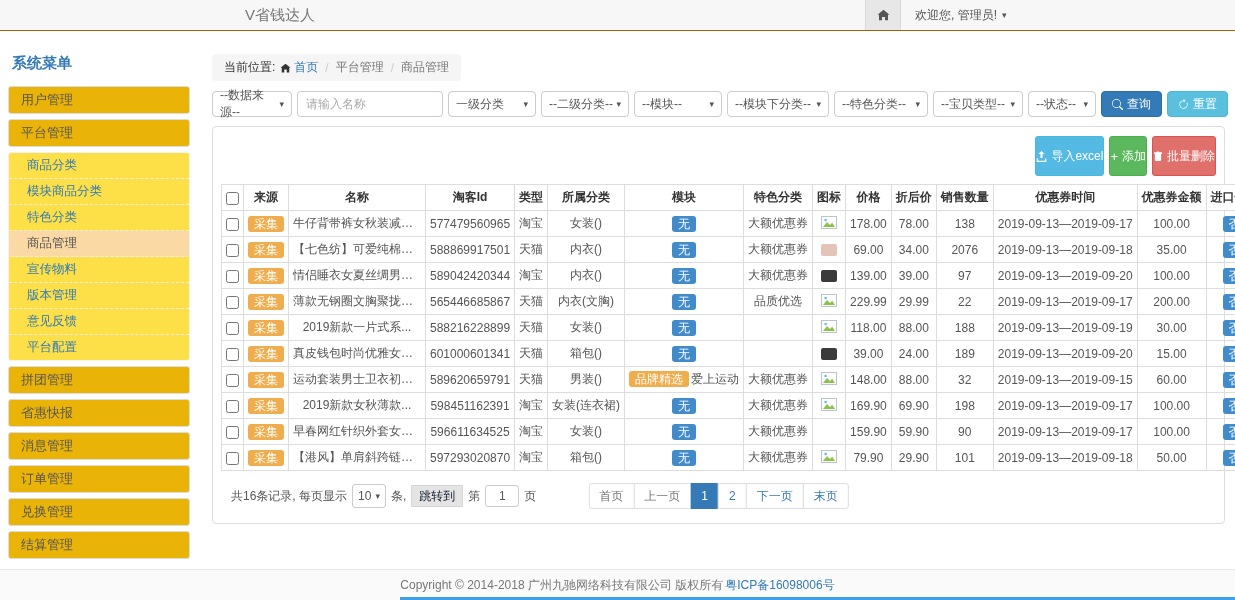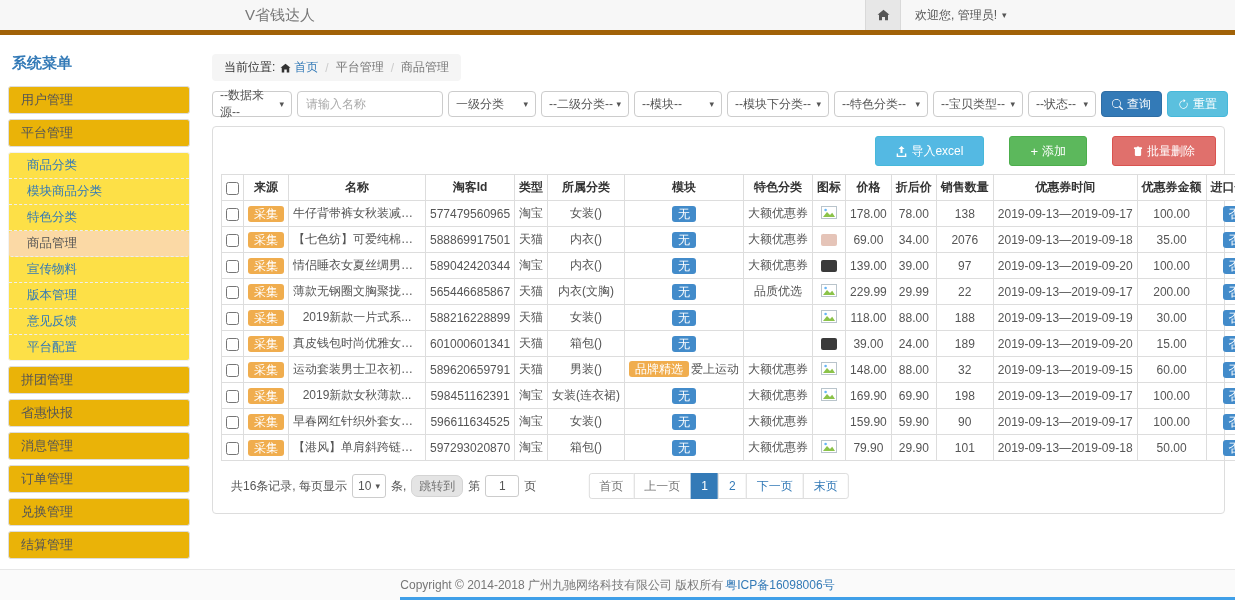--- a/index.html
+++ b/index.html
@@ -1,20 +1,20 @@
 <!DOCTYPE html>
 <html><head>
 <meta charset="utf-8">
 <style>
   html,body{margin:0;padding:0;}
   body{font-family:"Liberation Sans","DejaVu Sans",sans-serif;background:#fff;}
   .screen{position:relative;width:1235px;height:600px;overflow:hidden;background:#fff;font-size:12px;color:#555;}
 
   
-  .topbar{position:absolute;top:0;left:0;right:0;height:30px;background:#f7f7f7;border-bottom:5px solid #a16207;}
+  .topbar{position:absolute;top:0;left:0;right:0;height:30px;background:#f7f7f7;border-bottom:1px solid #a16207;}
   .app-title{position:absolute;left:245px;top:0;line-height:30px;font-size:15px;color:#777;}
   .top-right{position:absolute;right:0;top:0;height:30px;display:flex;align-items:stretch;width:370px;}
   .home-box{width:34px;display:flex;align-items:center;justify-content:center;background:#e7e7e7;border-left:1px solid #d9d9d9;border-right:1px solid #d9d9d9;color:#555;cursor:pointer;}
   .welcome{display:flex;align-items:center;gap:5px;padding-left:14px;color:#555;cursor:pointer;}
   .caret{font-size:9px;color:#555;}
 
   
   .sidebar{position:absolute;left:8px;top:48px;width:182px;z-index:1;}
   .side-title{color:#337ab7;font-size:15px;font-weight:bold;margin:6px 0 13px 4px;}
   .side-top{height:26px;line-height:26px;background:#eab308;border:1px solid #ddd;border-radius:3px;padding-left:12px;margin-bottom:5px;color:#555;font-size:13px;cursor:pointer;}
@@ -40,21 +40,21 @@
   .ctl-5{width:102px;}.ctl-6{width:94px;}.ctl-7{width:90px;}.ctl-8{width:68px;}
   .ctl-input{height:26px;box-sizing:border-box;width:146px;border:1px solid #ccc;border-radius:4px;padding:0 8px;font-size:12px;color:#555;outline:none;flex:none;font-family:inherit;}
   .ctl-input::placeholder{color:#aaa;}
   .btn{display:inline-flex;align-items:center;gap:4px;height:26px;box-sizing:border-box;border-radius:4px;padding:0 10px;color:#fff;font-size:12px;border:1px solid transparent;cursor:pointer;white-space:nowrap;}
   .btn-search{background:#337ab7;border-color:#2e6da4;}
   .btn-reset{background:#5bc0de;border-color:#46b8da;}
 
   
   .panel{border:1px solid #ddd;border-radius:4px;padding:9px 8px 14px 8px;position:relative;}
   .toolbar{display:flex;justify-content:flex-end;gap:5px;margin-bottom:8px;}
-  .btn-sm{height:30px;padding:0 20px;border-radius:3px;font-size:12px;margin-left:20px;}
+  .btn-sm{height:40px;padding:0 0;border-radius:3px;font-size:12px;}
   .btn-import{background:#54b9e3;border-color:#46b8da;}
   .btn-add{background:#5cb85c;border-color:#4cae4c;}
   .btn-batch{background:#e0706c;border-color:#d9534f;}
 
   table.grid{width:100%;border-collapse:collapse;font-size:12px;color:#555;}
   .grid th,.grid td{border:1px solid #ddd;padding:3px 4px;text-align:center;white-space:nowrap;height:19px;}
   .grid th{color:#333;font-weight:bold;background:#fff;}
   .cell-name{max-width:128px;overflow:hidden;text-overflow:ellipsis;}
   .bdg{display:inline-block;padding:1px 6px;border-radius:3px;color:#fff;font-size:12px;line-height:14px;}
   .bdg-orange{background:#f0ad4e;}
@@ -62,21 +62,21 @@
   .mod-text{margin-left:2px;color:#555;}
   .thumb{display:inline-block;width:16px;height:12px;border-radius:2px;vertical-align:middle;}
   .thumb-pink{background:#e5c4b8;}
   .thumb-dark{background:#3a3a3a;}
   .grid input[type=checkbox]{width:13px;height:13px;margin:0;vertical-align:middle;}
 
   
   .pagerow{position:relative;margin-top:12px;height:26px;font-size:12px;color:#555;}
   .page-summary{display:flex;align-items:center;gap:5px;position:absolute;left:10px;top:0;height:26px;}
   .size-select{height:24px;box-sizing:border-box;border:1px solid #ccc;border-radius:3px;background:#fff;display:inline-flex;align-items:center;gap:4px;padding:0 5px;cursor:pointer;}
-  .jump-btn{height:22px;background:#e4e4e4;border:1px solid #d4d4d4;border-radius:7px;color:#737373;padding:0 7px;font-size:12px;cursor:pointer;font-family:inherit;}
+  .jump-btn{height:22px;background:#e4e4e4;border:1px solid #d4d4d4;border-radius:1px;color:#0f172a;padding:0 7px;font-size:12px;cursor:pointer;font-family:inherit;}
   .jump-input{width:34px;height:22px;box-sizing:border-box;border:1px solid #ccc;border-radius:3px;text-align:center;font-size:12px;color:#555;outline:none;font-family:inherit;}
   .pager{position:absolute;left:50%;transform:translateX(-50%);top:0;display:flex;}
   .pg-item{height:26px;box-sizing:border-box;display:inline-flex;align-items:center;padding:0 10px;border:1px solid #ddd;background:#fff;color:#337ab7;margin-left:-1px;cursor:pointer;}
   .pg-item:first-child{border-radius:3px 0 0 3px;margin-left:0;}
   .pg-item:last-child{border-radius:0 3px 3px 0;}
   .pg-item.muted{color:#777;}
   .pg-item.active{background:#337ab7;border-color:#337ab7;color:#fff;}
 
   
   .footer{position:absolute;left:0;right:0;bottom:0;height:30px;background:#fafafa;border-top:1px solid #e7e7e7;display:flex;align-items:center;justify-content:center;gap:2px;color:#777;z-index:5;}

